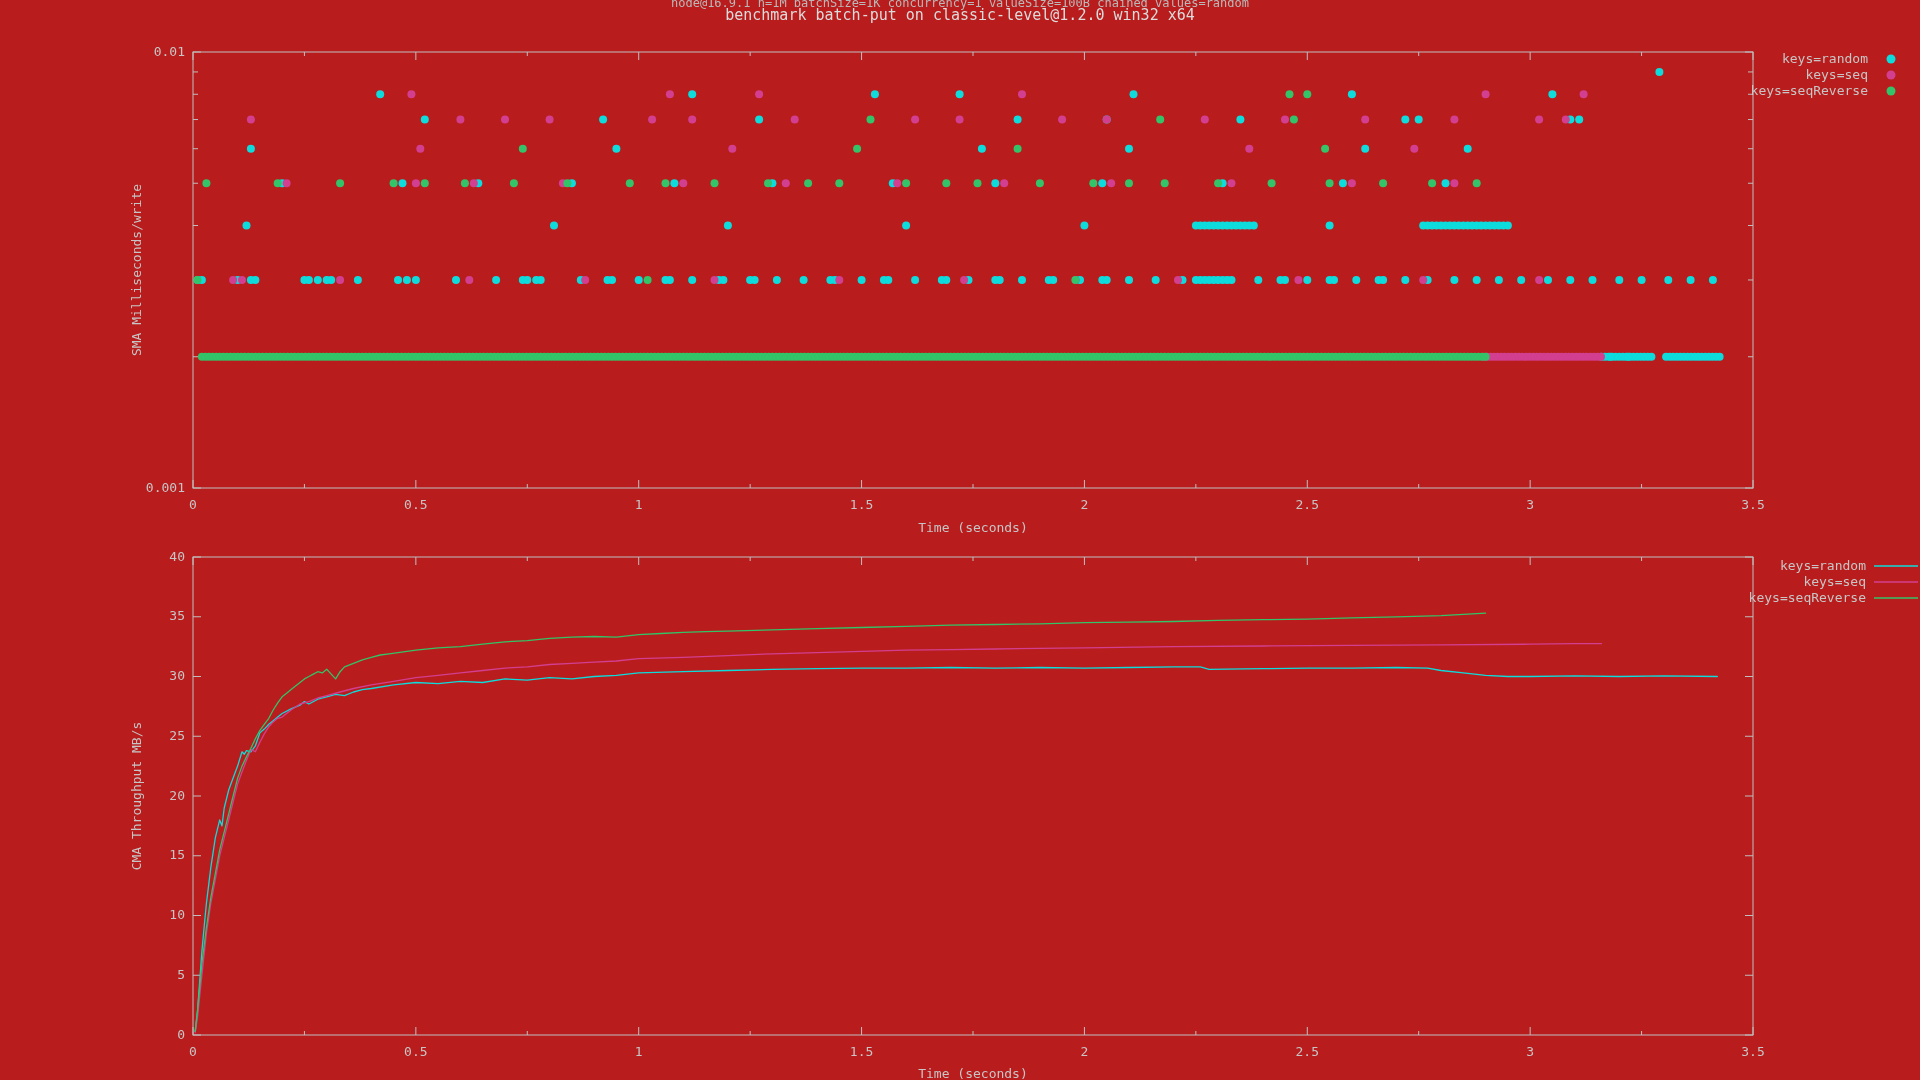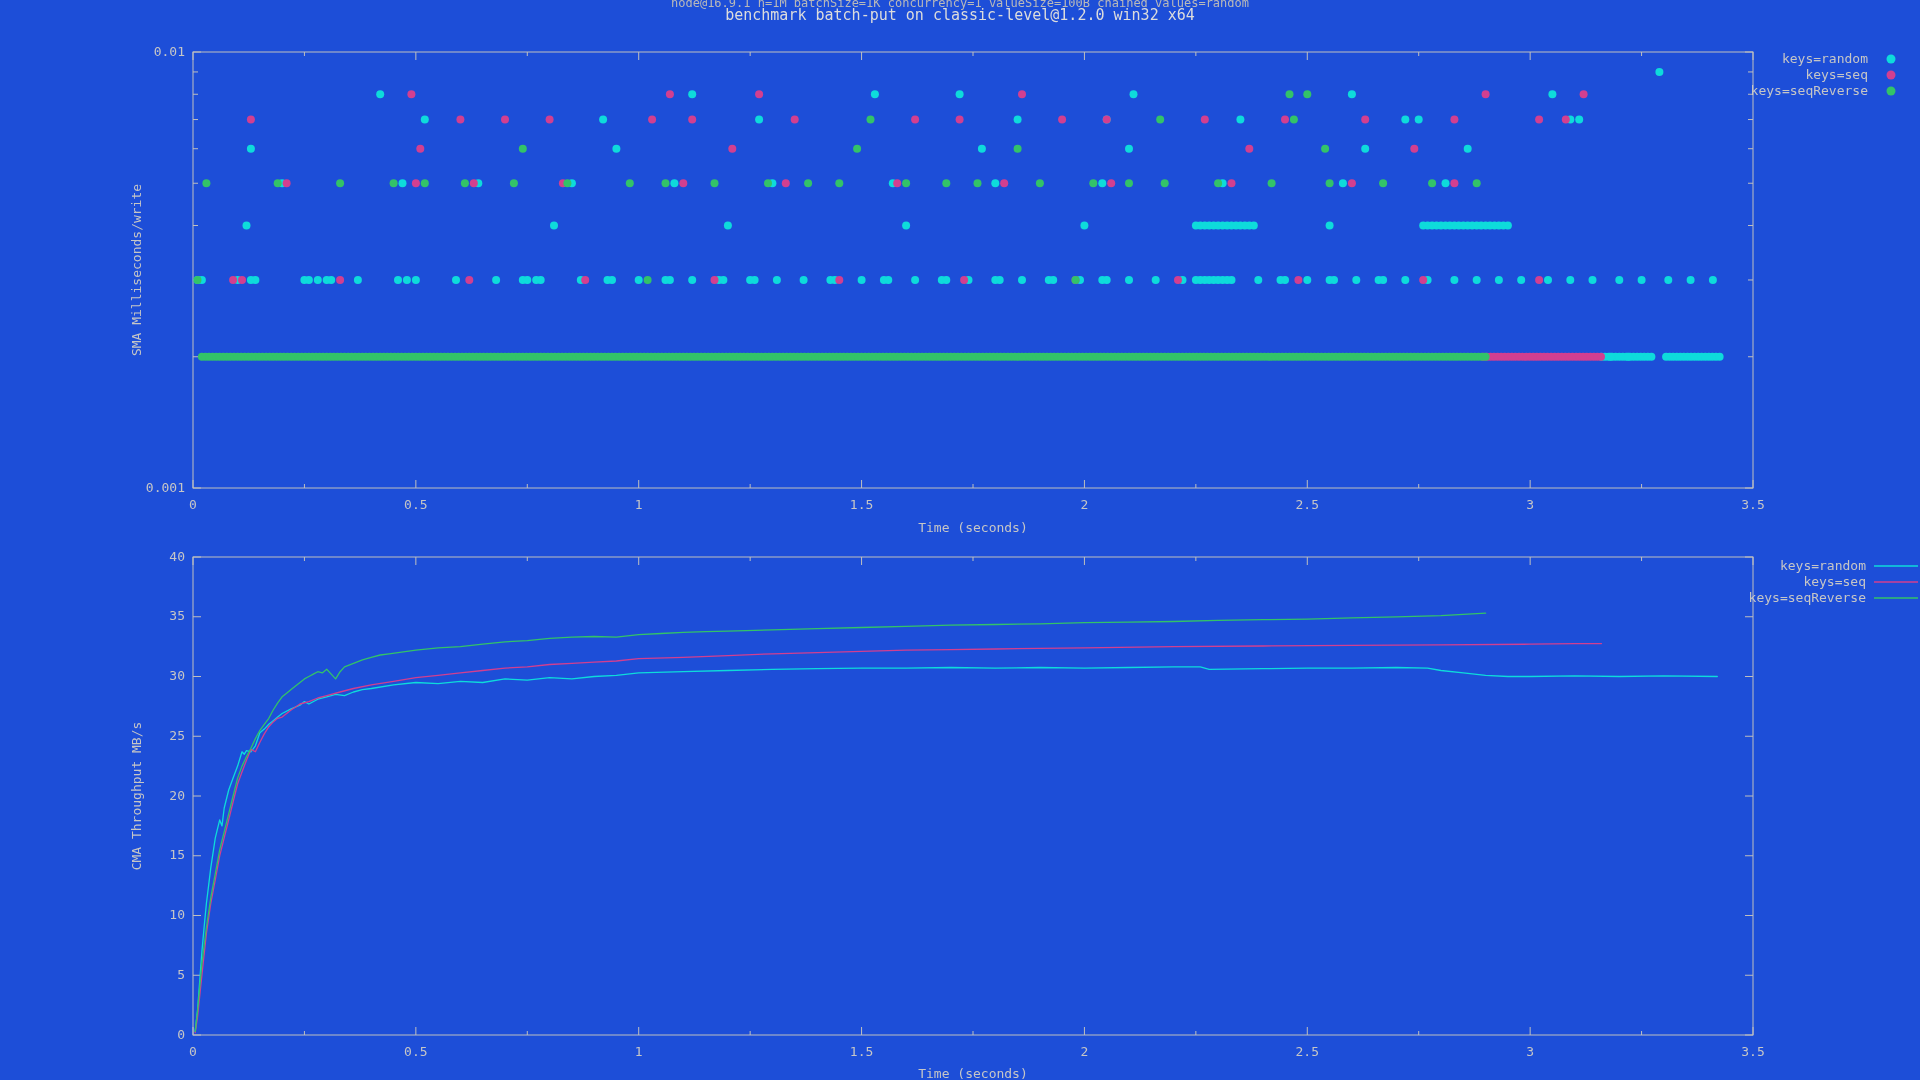--- a/index.html
+++ b/index.html
@@ -1,20 +1,20 @@
 <!DOCTYPE html>
 <html><head>
 <meta charset="utf-8">
 <style>
   html,body{
     margin:0;padding:0;width:1920px;height:1080px;
     background:#1b1b1b;overflow:hidden;
     font-family:"DejaVu Sans Mono","Liberation Mono",monospace;
   }
-  #stage{position:relative;width:1920px;height:1080px;background:#1d4ed8;}
+  #stage{position:relative;width:1920px;height:1080px;background:#b91c1c;}
   .title-line{
     position:absolute;left:0;width:1920px;text-align:center;
     color:#c9c9c9;white-space:pre;pointer-events:none;
   }
   #subtitle{top:-3px;font-size:12px;line-height:13px;color:#b9b9b9;}
   #main-title{top:7px;font-size:15px;line-height:16px;color:#dcdcdc;}
   svg text{font-family:"DejaVu Sans Mono","Liberation Mono",monospace;}
 </style>
 </head>
 <body>

